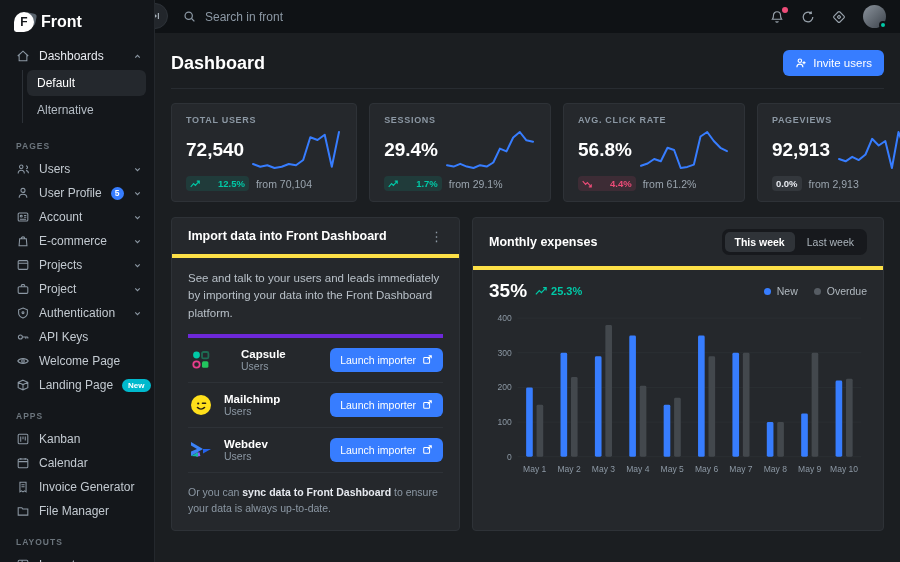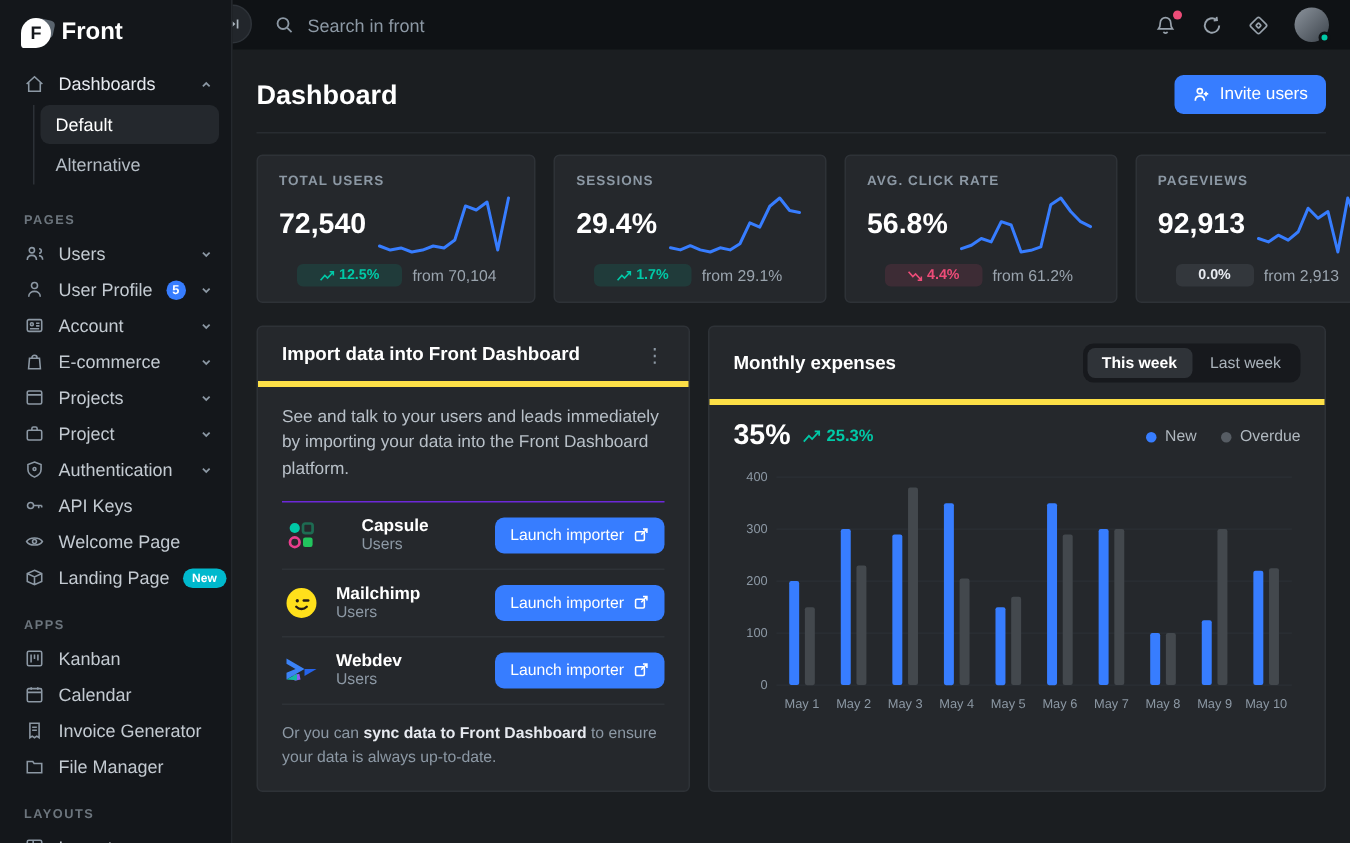--- a/index.html
+++ b/index.html
@@ -46,39 +46,39 @@
   .divider { border:none; border-top:1px solid #282c31; margin:0 0 14px; }
 
   
   .card { background:#25282c; border:1px solid #2e3237; border-radius:4px; }
   .stats-row { display:flex; gap:12px; margin-bottom:15px; }
   .stat-card { flex:1; padding:11px 14px 10px; }
   .stat-label { font-size:9px; letter-spacing:.7px; color:#8c98a4; font-weight:bold; margin-bottom:4px; }
   .stat-main { display:flex; align-items:center; justify-content:space-between; gap:6px; }
   .stat-value { font-size:19px; font-weight:bold; color:#fff; }
   .stat-foot { display:flex; align-items:center; gap:7px; margin-top:5px; }
-  .chg { display:inline-flex; align-items:center; gap:3px; font-size:9.5px; font-weight:bold; border-radius:4px; padding:2px 15px;margin-left:12px; }
+  .chg { display:inline-flex; align-items:center; gap:18px; font-size:9.5px; font-weight:bold; border-radius:4px; padding:2px 4px; }
   .chg.up { color:#00c9a7; background:rgba(0,201,167,.12); }
   .chg.down { color:#ed4c78; background:rgba(237,76,120,.12); }
   .chg.neutral { color:#e7eaf0; background:#33373c; }
   .from { font-size:10.5px; color:#9aa4ae; }
   .spark { flex:0 0 auto; }
 
   
   .cards-row { display:flex; gap:12px; margin-bottom:20px; align-items:stretch; }
   .import-card { flex:0 0 289px; display:flex; flex-direction:column; }
   .expenses-card { flex:1; }
   .card-head { display:flex; align-items:center; justify-content:space-between; padding:11px 16px; border-bottom:4px solid #fde047;gap:40px; }
   .card-title { font-size:12.5px; font-weight:bold; color:#fff; }
   .dots-btn { color:#8c98a4; background:none; border:none; font-size:13px; cursor:pointer; line-height:1; }
   .import-body { padding:12px 16px 14px; font-size:11.5px; }
   .import-desc { color:#b8c0c8; line-height:1.5; margin-bottom:12px; }
   .import-sub { color:#fff; font-weight:bold; margin-bottom:4px; }
   .imp-row { display:flex; align-items:center; gap:10px; padding:10px 0; border-bottom:1px solid #2e3237; }
-  .imp-row:first-of-type { border-top:1px solid #6d28d9; margin-top:6px;gap:27px; }
+  .imp-row:first-of-type { border-top:4px solid #6d28d9; margin-top:6px;gap:27px; }
   .imp-logo { width:26px; display:flex; justify-content:center; }
   .imp-name { font-weight:bold; color:#fff; font-size:11.5px; }
   .imp-sub { color:#8c98a4; font-size:10.5px; }
   .imp-row .btn-primary { margin-left:auto; padding:6px 10px; font-size:10.5px;text-align:right; }
   .import-foot { color:#8c98a4; font-size:10.5px; line-height:1.55; padding-top:11px; }
   .import-foot b { color:#e7eaf0; }
 
   
   .segmented { display:flex; background:#17191d; border-radius:7px; padding:3px; gap:2px; }
   .segmented button { border:none; background:transparent; color:#aab3bb; font-size:10.5px; padding:4px 10px; border-radius:5px; cursor:pointer; font-family:"Liberation Sans",sans-serif; }

